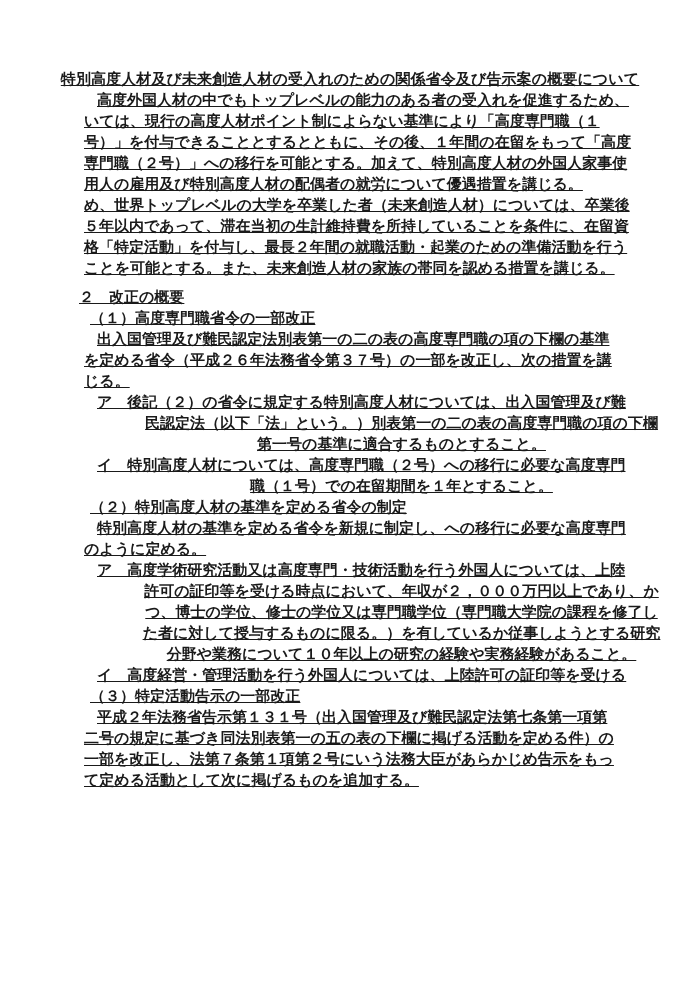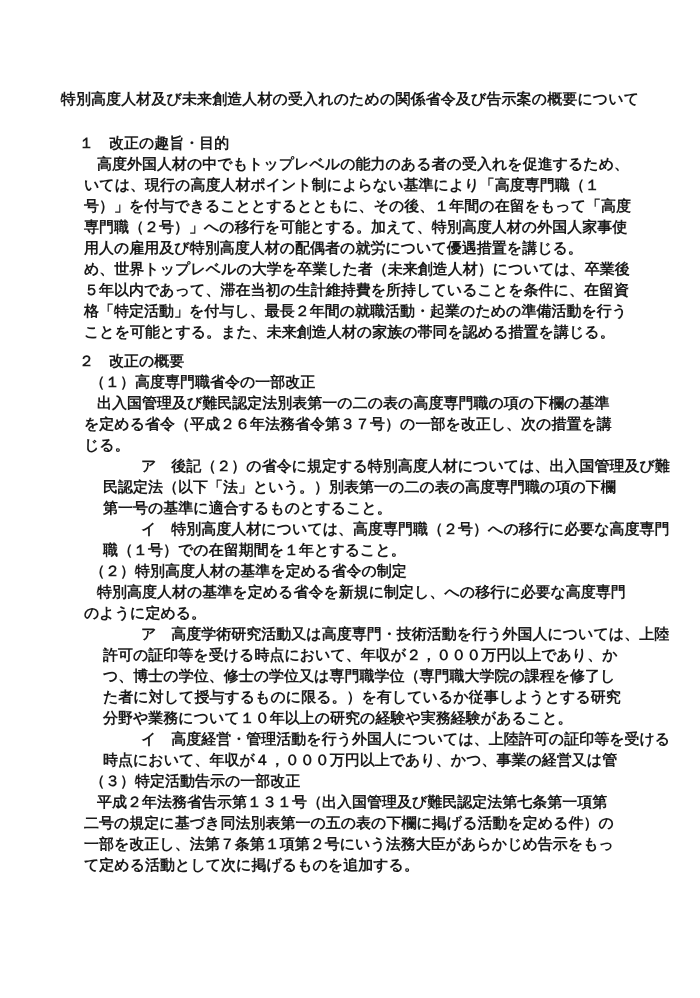--- a/index.html
+++ b/index.html
@@ -12,47 +12,47 @@
     height: 998px;
     overflow: hidden;
     font-family: "Liberation Sans", sans-serif;
     font-weight: 600;
     font-size: 15px;
     line-height: 21px;
     color: #1a1a1a;
     -webkit-font-smoothing: antialiased;
   }
   .doc {
-    padding-top: 88px;
+    padding-top: 68px;
     white-space: nowrap;
+    text-decoration: underline;
   }
   .line { height: 21px; }
   
   .title-line { text-align: center; letter-spacing: 0.1px; }
   
   .h-line { padding-left: 79px; }
   .mt-title-gap { margin-top: 23px; }
   .mt-section-gap { margin-top: 8px; }
   
   .kakko-line { padding-left: 66px; margin-left: 24px; }
   
   .p-first { padding-left: 97px; }
   .p-cont  { padding-left: 84px; }
   
-  .s-first { padding-left: 97px; margin-left: 44px; }
-  .s-cont  { padding-left: 103px; }
+  .s-first { padding-left: 97px; }
+  .s-cont  { padding-left: 103px; text-align: center; }
 </style>
 </head>
 <body>
 
 <div class="doc">
 
   <div class="line title-line">特別高度人材及び未来創造人材の受入れのための関係省令及び告示案の概要について</div>
 
-  <div class="line h-line mt-title-gap">１　改正の趣旨・目的</div>
 
   <div>
     <div class="line p-first">高度外国人材の中でもトップレベルの能力のある者の受入れを促進するため、</div>
     <div class="line p-cont">いては、現行の高度人材ポイント制によらない基準により「高度専門職（１</div>
     <div class="line p-cont">号）」を付与できることとするとともに、その後、１年間の在留をもって「高度</div>
     <div class="line p-cont">専門職（２号）」への移行を可能とする。加えて、特別高度人材の外国人家事使</div>
     <div class="line p-cont">用人の雇用及び特別高度人材の配偶者の就労について優遇措置を講じる。</div>
   </div>
 
   <div>
@@ -87,21 +87,20 @@
   </div>
   <div>
     <div class="line s-first">ア　高度学術研究活動又は高度専門・技術活動を行う外国人については、上陸</div>
     <div class="line s-cont">許可の証印等を受ける時点において、年収が２，０００万円以上であり、か</div>
     <div class="line s-cont">つ、博士の学位、修士の学位又は専門職学位（専門職大学院の課程を修了し</div>
     <div class="line s-cont">た者に対して授与するものに限る。）を有しているか従事しようとする研究</div>
     <div class="line s-cont">分野や業務について１０年以上の研究の経験や実務経験があること。</div>
   </div>
   <div>
     <div class="line s-first">イ　高度経営・管理活動を行う外国人については、上陸許可の証印等を受ける</div>
-    <div class="line s-cont">時点において、年収が４，０００万円以上であり、かつ、事業の経営又は管</div>
   </div>
 
   <div class="line kakko-line">（３）特定活動告示の一部改正</div>
   <div>
     <div class="line p-first">平成２年法務省告示第１３１号（出入国管理及び難民認定法第七条第一項第</div>
     <div class="line p-cont">二号の規定に基づき同法別表第一の五の表の下欄に掲げる活動を定める件）の</div>
     <div class="line p-cont">一部を改正し、法第７条第１項第２号にいう法務大臣があらかじめ告示をもっ</div>
     <div class="line p-cont">て定める活動として次に掲げるものを追加する。</div>
   </div>
 

